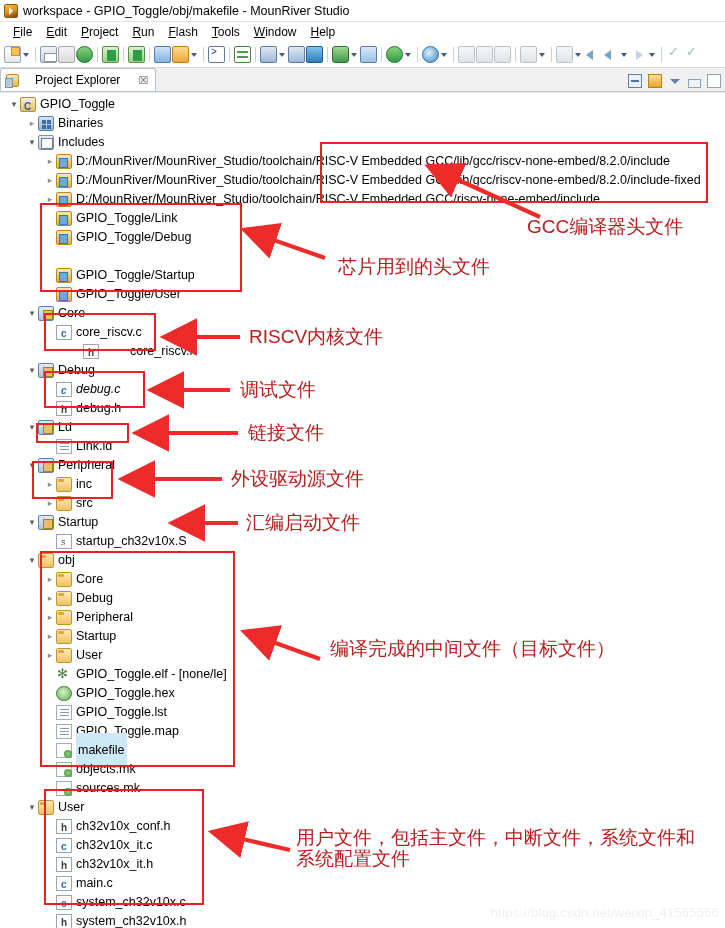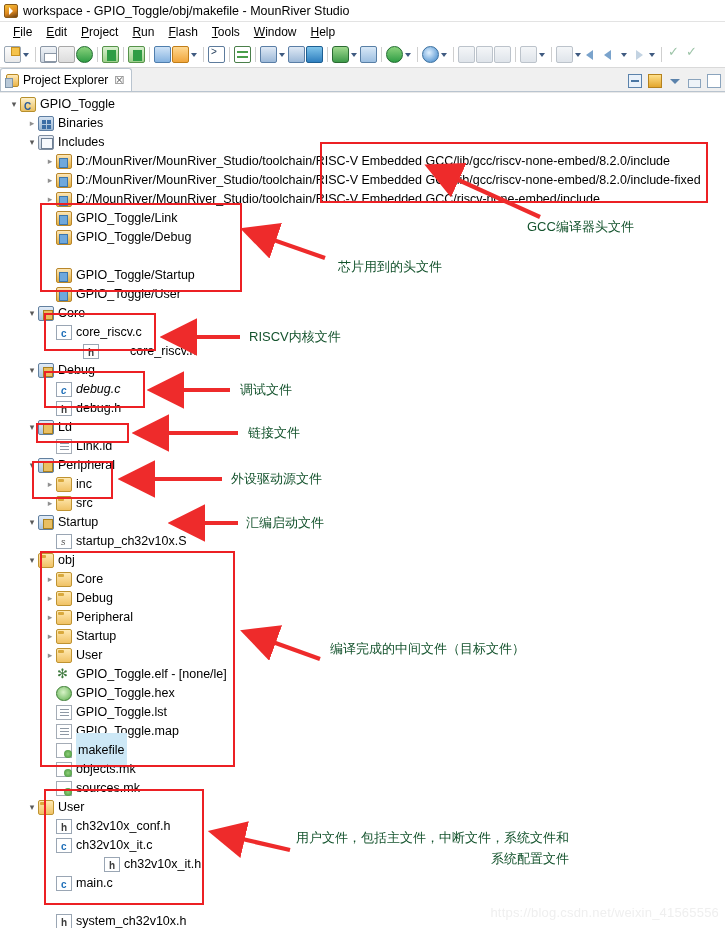--- a/index.html
+++ b/index.html
@@ -91,21 +91,21 @@
   .viewstrip{
     height:24px; background:#f0f0f0;
     border-bottom:1px solid #b9c4cf;
     display:flex; align-items:flex-end;
     position:relative;
   }
   .viewtab{
     height:23px; background:#ffffff;
     border:1px solid #b9c4cf; border-bottom:none;
     border-top-left-radius:3px; border-top-right-radius:3px;
-    display:flex; align-items:center; gap:4px;
+    display:flex; align-items:center; gap:16px;
     padding:0 7px 0 5px;
     font-size:12px;
   }
   .tab-ic{
     width:13px;height:13px;
     background:linear-gradient(#ffe9b8,#eab54a);
     border:1px solid #b98a25; border-radius:2px; position:relative;
   }
   .tab-ic:after{content:"";position:absolute;left:-2px;top:3px;width:6px;height:8px;background:#b9c9d8;border:1px solid #7e94a8;}
   .tab-close{ font-size:11px; color:#555; margin-left:2px; }
@@ -170,22 +170,22 @@
   .i-hex{background:radial-gradient(circle at 45% 40%,#d7f3c7,#5cae4d);border:1px solid #3b7d32;border-radius:8px;}
   .i-mk{background:#ffffff;border:1px solid #a4acb6;}
   .i-mk:after{content:"";position:absolute;right:-1px;bottom:-1px;width:8px;height:8px;background:radial-gradient(circle,#8fd07a,#3f8f35);border-radius:5px;}
 
   
   .redbox{
     position:absolute; border:2px solid #ec2024; background:transparent;
     pointer-events:none;
   }
   .ann{
-    position:absolute; color:#14532d;
-    font-size:13px; line-height:21px; white-space:pre-line;text-align:right;
+    position:absolute; color:#b91c1c;
+    font-size:19px; line-height:21px; white-space:pre-line;
   }
   svg.arrows{
     position:absolute; left:0; top:0; width:725px; height:928px;
     pointer-events:none;
   }
   .watermark{
     position:absolute; right:6px; bottom:8px;
     color:#efefef; font-size:13px; letter-spacing:.2px;
   }
 </style>
@@ -466,29 +466,34 @@
     <div class="row" style="top: 724px; left: 44px;">
       <span class="twisty none"></span>
       <span class="nicon i-hfile"></span>
       <span class="lbl">ch32v10x_conf.h</span>
     </div>
     <div class="row" style="top: 743px; left: 44px;">
       <span class="twisty none"></span>
       <span class="nicon i-cfile"></span>
       <span class="lbl">ch32v10x_it.c</span>
     </div>
-    <div class="row" style="top: 762px; left: 44px; margin-left: 48px;">
+    <div class="row" style="top: 762px; left: 44px;">
       <span class="twisty none"></span>
       <span class="nicon i-hfile"></span>
       <span class="lbl">ch32v10x_it.h</span>
     </div>
     <div class="row" style="top: 781px; left: 44px;">
       <span class="twisty none"></span>
       <span class="nicon i-cfile"></span>
       <span class="lbl">main.c</span>
+    </div>
+    <div class="row" style="top: 800px; left: 44px;">
+      <span class="twisty none"></span>
+      <span class="nicon i-cfile"></span>
+      <span class="lbl">system_ch32v10x.c</span>
     </div>
     <div class="row" style="top: 819px; left: 44px;">
       <span class="twisty none"></span>
       <span class="nicon i-hfile"></span>
       <span class="lbl">system_ch32v10x.h</span>
     </div>
   </div>
 
 <div class="redbox" style="left:320px; top:142px;  width:388px; height:61px;"></div>
 <div class="redbox" style="left:40px;  top:203px;  width:202px; height:89px;"></div>

